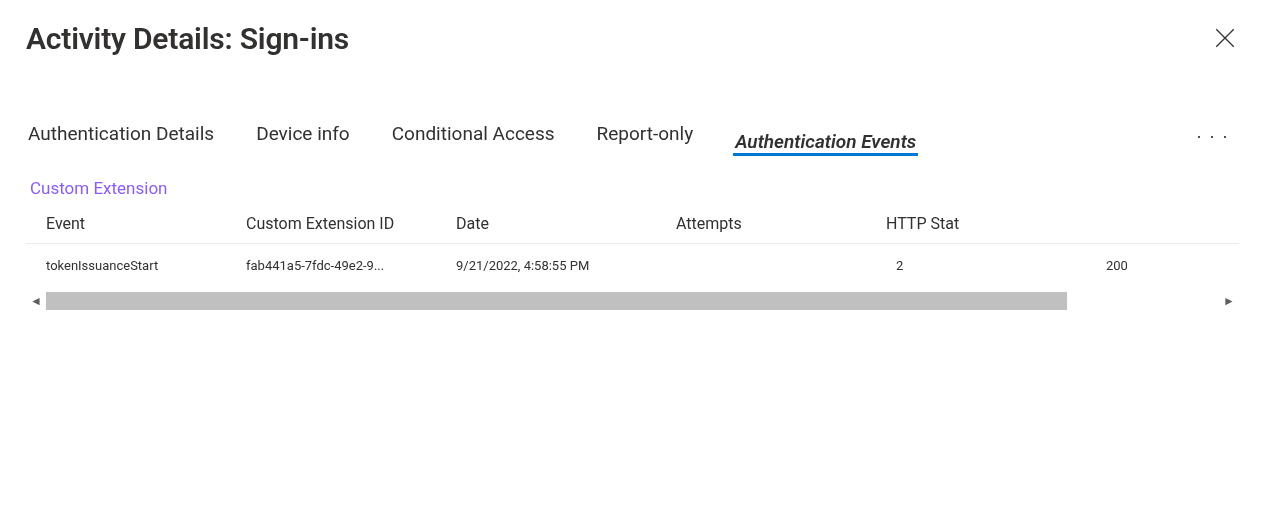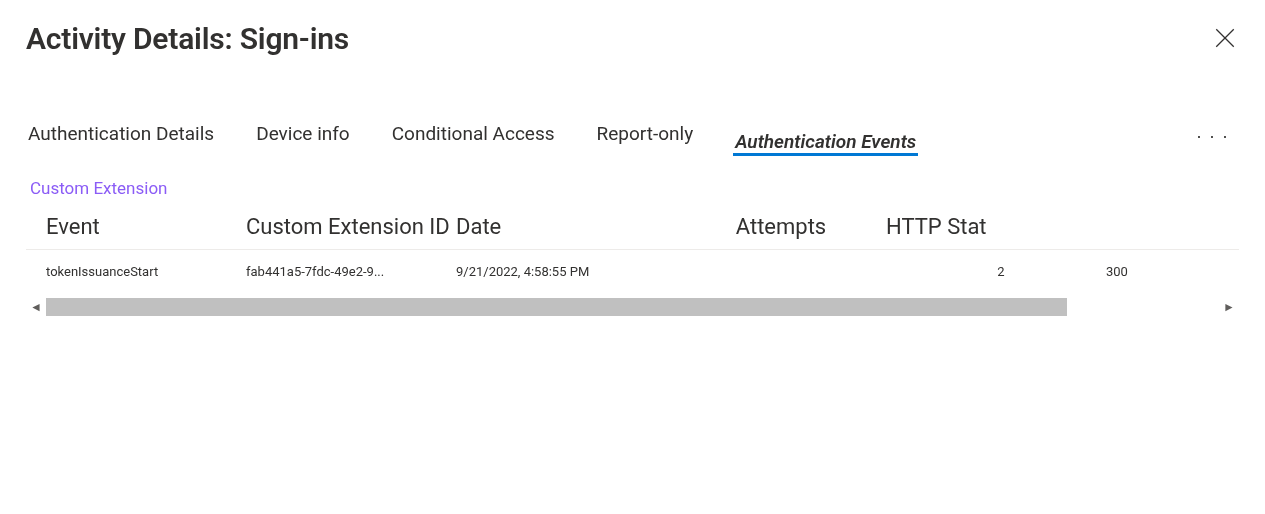--- a/index.html
+++ b/index.html
@@ -32,27 +32,27 @@
   }
   .tab.active { font-weight: 600; border-bottom-color: #0078d4; }
   .active-wrap .tab { padding: 2px 2px 0 2px; display: inline-block; font-style: italic; }
   .overflow-btn {
     background: none; border: none; cursor: pointer; padding: 6px; color: #323130;
     font-size: 18px; letter-spacing: 1px; line-height: 1;
   }
   .section-label { font-size: 17px; margin: 22px 0 8px 4px; color: #8b5cf6; }
   .table-wrap { width: 100%; }
   .thead, .trow { display: flex; width: 100%; }
-  .thead { border-bottom: 1px solid #edebe9; padding: 8px 0 10px 0; font-size: 22px; color: #323130; }
+  .thead { border-bottom: 1px solid #edebe9; padding: 8px 0 10px 0; font-size: 16px; color: #323130; }
   .trow { padding: 14px 0 14px 0; font-size: 13px; color: #323130; }
   .col-event { flex: 0 0 220px; padding-left: 20px; }
   .col-ext   { flex: 0 0 210px; white-space: nowrap; overflow: hidden; text-overflow: ellipsis; }
   .col-date  { flex: 0 0 220px; }
   .col-err   { flex: 0 0 220px; }
-  .col-att   { flex: 0 0 210px; text-align: center; }
+  .col-att   { flex: 0 0 210px; }
   .col-http  { flex: 1 1 auto; }
   .scroll-wrap {
     margin-top: 4px; display: flex; align-items: center; width: 100%;
     user-select: none;
   }
   .scroll-arrow {
     width: 20px; height: 20px; display: flex; align-items: center; justify-content: center;
     color: #605e5c; font-size: 12px; cursor: pointer;
   }
   .scroll-track { flex: 1; height: 18px; display: flex; align-items: center; }
@@ -99,21 +99,21 @@
       <div class="col-date">Date</div>
       <div class="col-att">Attempts</div>
       <div class="col-http">HTTP Stat</div>
     </div>
     <div class="trow">
       <div class="col-event">tokenIssuanceStart</div>
       <div class="col-ext">fab441a5-7fdc-49e2-9...</div>
       <div class="col-date">9/21/2022, 4:58:55 PM</div>
       <div class="col-err"></div>
       <div class="col-att">2</div>
-      <div class="col-http">300</div>
+      <div class="col-http">200</div>
     </div>
 
     <div class="scroll-wrap">
       <div class="scroll-arrow">◄</div>
       <div class="scroll-track">
         <div class="scroll-thumb"></div>
       </div>
       <div class="scroll-arrow">►</div>
     </div>
   </div>

